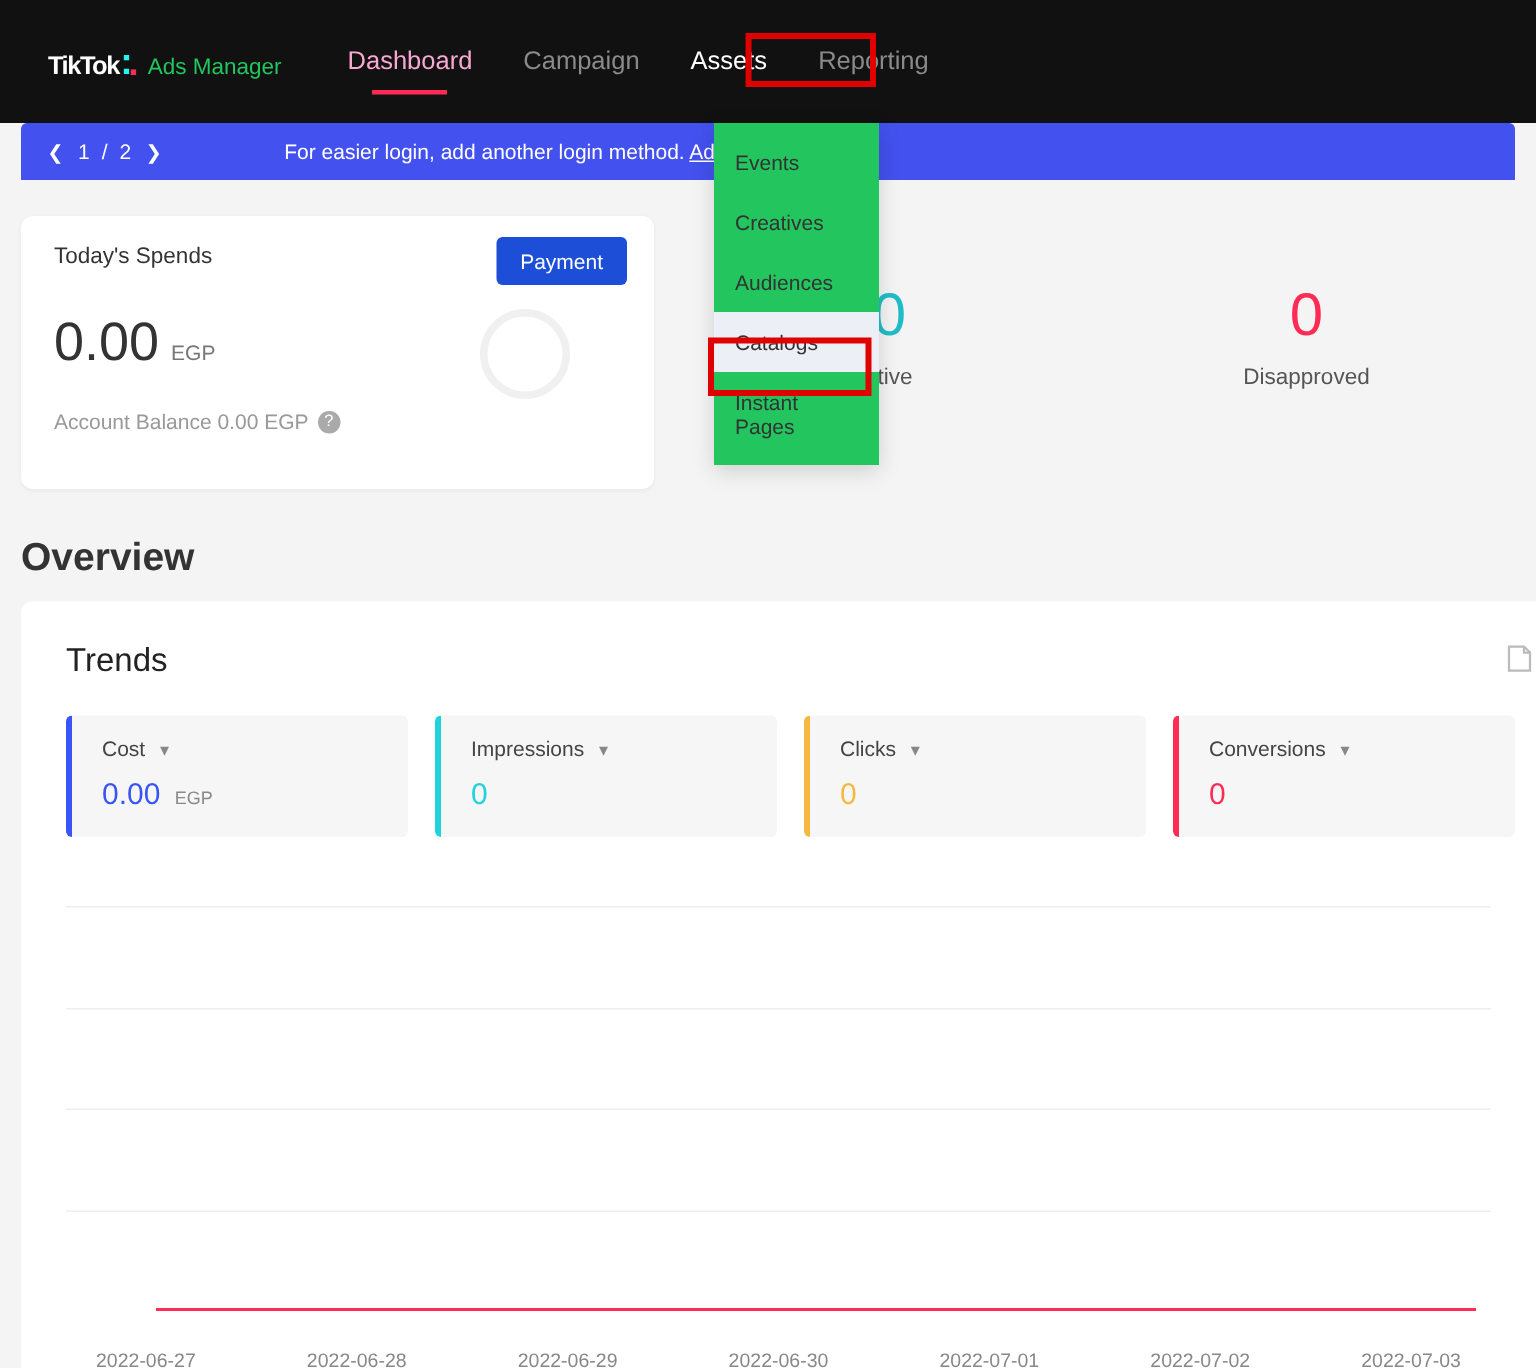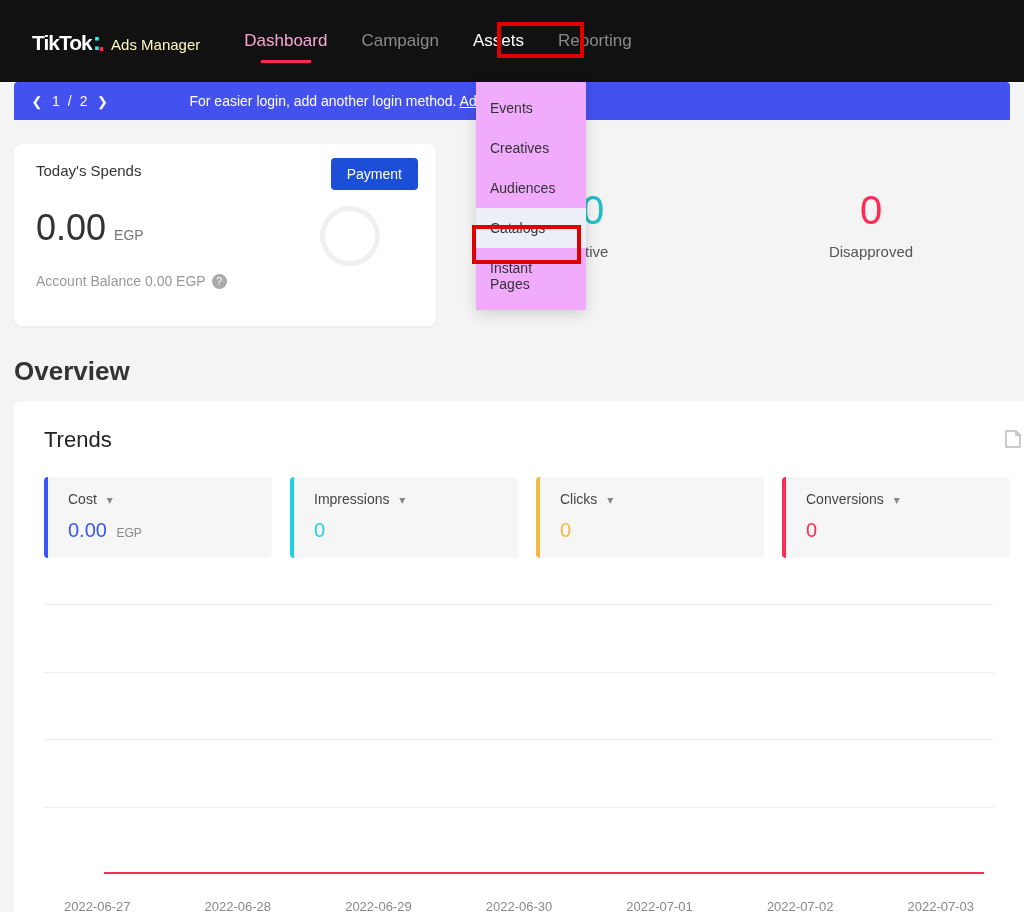--- a/index.html
+++ b/index.html
@@ -19,28 +19,28 @@
     align-items: center;
     padding: 0 32px;
   }
   .brand {
     display: flex;
     align-items: baseline;
     margin-right: 44px;
   }
   .brand-logo {
     font-weight: 800;
-    font-size: 21px;
+    font-size: 17px;
     color: #fff;
     letter-spacing: -1px;
   }
   .brand-colon1 { color: #25f4ee; font-size: 25px; font-weight: 800; margin-left: 1px;}
   .brand-colon2 { color: #fe2c55; font-size: 25px; font-weight: 800; margin-left: -3px; position: relative; top:1px;}
   .brand-sub {
-    color: #fef9c3;
+    color: #22c55e;
     font-size: 15px;
     margin-left: 6px;
   }
   .nav-items { display: flex; }
   .nav-item {
     color: #8a8a8a;
     font-size: 17px;
     padding: 6px 0;
     margin-right: 34px;
     position: relative;
@@ -90,21 +90,21 @@
   }
   .nb-counter { margin: 0 4px; }
   .nb-msg { margin-left: 42px; padding-left: 34px; }
   .nb-link { text-decoration: underline; cursor: pointer; }
   
   .dropdown {
     position: absolute;
     top: 82px;
     left: 476px;
     width: 110px;
-    background: #f0abfc;
+    background: #22c55e;
     box-shadow: 0 4px 14px rgba(0,0,0,0.15);
     z-index: 20;
     padding: 6px 0;
   }
   .dd-item {
     padding: 12px 14px;
     font-size: 14px;
     color: #333;
     cursor: pointer;
   }

